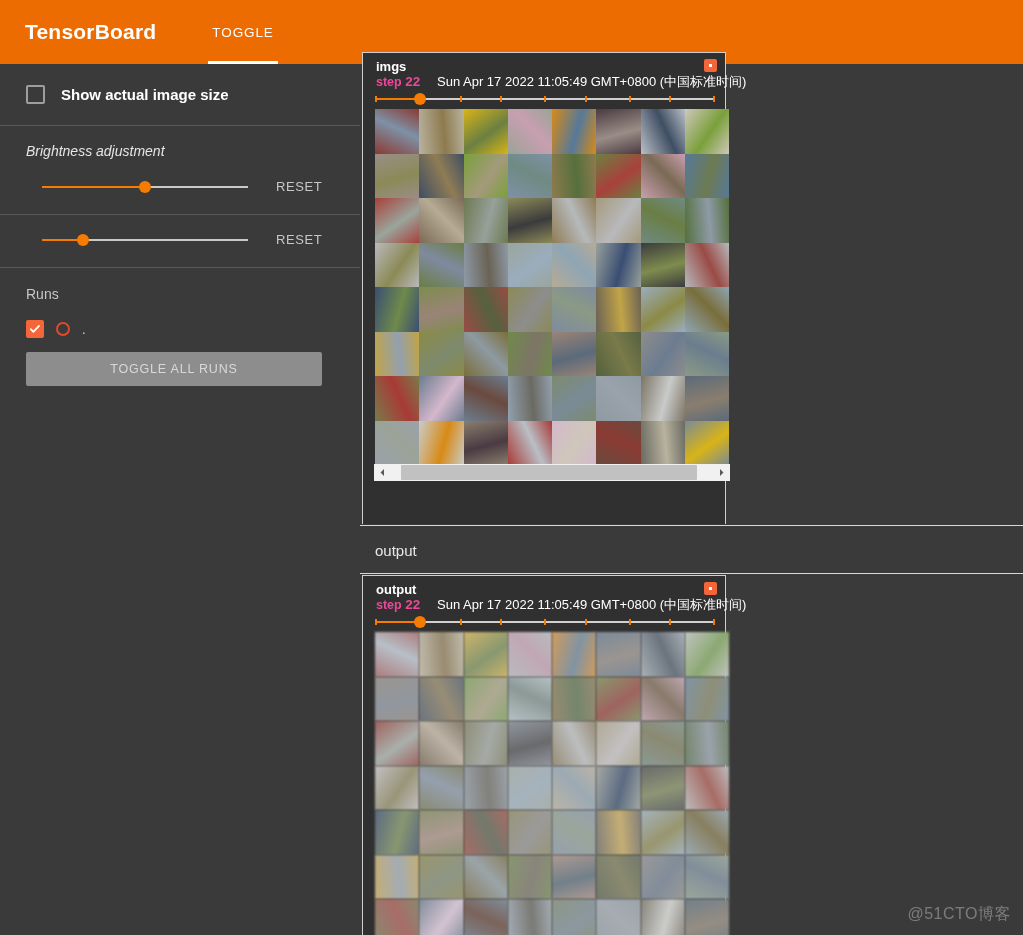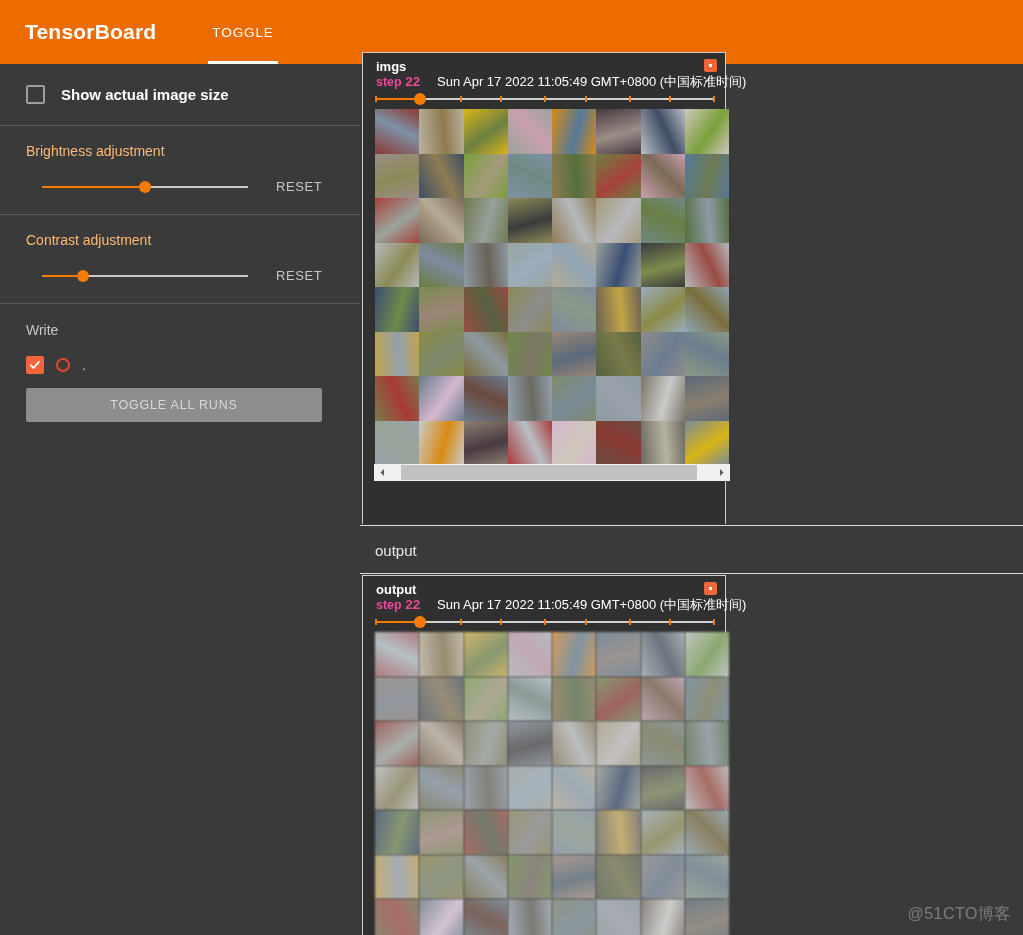--- a/index.html
+++ b/index.html
@@ -46,21 +46,21 @@
     padding: 0 26px;
   }
   .cbox {
     width: 19px; height: 19px; border: 2px solid #9e9e9e;
     border-radius: 2px; margin-right: 16px; cursor: pointer;
     background: transparent;
   }
   #showsize-label { color: #fff; font-size: 15px; font-weight: bold; }
 
   .adj-block { padding: 17px 26px 20px 26px; }
-  .adj-title { color: #fdba74; font-size: 14px; margin-bottom: 20px; }
+  .adj-title { color: #e5e5e5; font-size: 14px; margin-bottom: 20px; font-style: italic; }
   .adj-row { display: flex; align-items: center; }
   .slider {
     position: relative; height: 14px; flex: 0 0 206px;
     margin-left: 16px; cursor: pointer;
   }
   .slider .track {
     position: absolute; top: 6px; left: 0; right: 0;
     height: 2px; background: #c9c9c9;
   }
   .slider .fill {
@@ -203,34 +203,33 @@
         <div class="track"></div>
         <div class="fill" style="width: 50%;"></div>
         <div class="thumb" style="left: 50%;"></div>
       </div>
       <div class="reset">RESET</div>
     </div>
   </div>
   <div class="divider"></div>
 
   <div class="adj-block">
-    <div class="adj-title">Contrast adjustment</div>
     <div class="adj-row">
       <div class="slider" id="contrast-slider">
         <div class="track"></div>
         <div class="fill" style="width: 20%;"></div>
         <div class="thumb" style="left: 20%;"></div>
       </div>
       <div class="reset">RESET</div>
     </div>
   </div>
   <div class="divider"></div>
 
   <div id="runs-block">
-    <div id="runs-title">Write</div>
+    <div id="runs-title">Runs</div>
     <div id="runs-toggle-row">
       <span class="run-cbox">
         <svg width="12" height="12" viewBox="0 0 12 12" aria-hidden="true">
           <path d="M1.8 6.2 L4.4 8.8 L10 2.8" fill="none" stroke="#fff" stroke-width="1.8" stroke-linecap="round" stroke-linejoin="round"></path>
         </svg>
       </span>
       <span class="run-circle"></span>
       <span class="run-dot-label">.</span>
     </div>
     <button id="toggle-all-btn">TOGGLE ALL RUNS</button>

